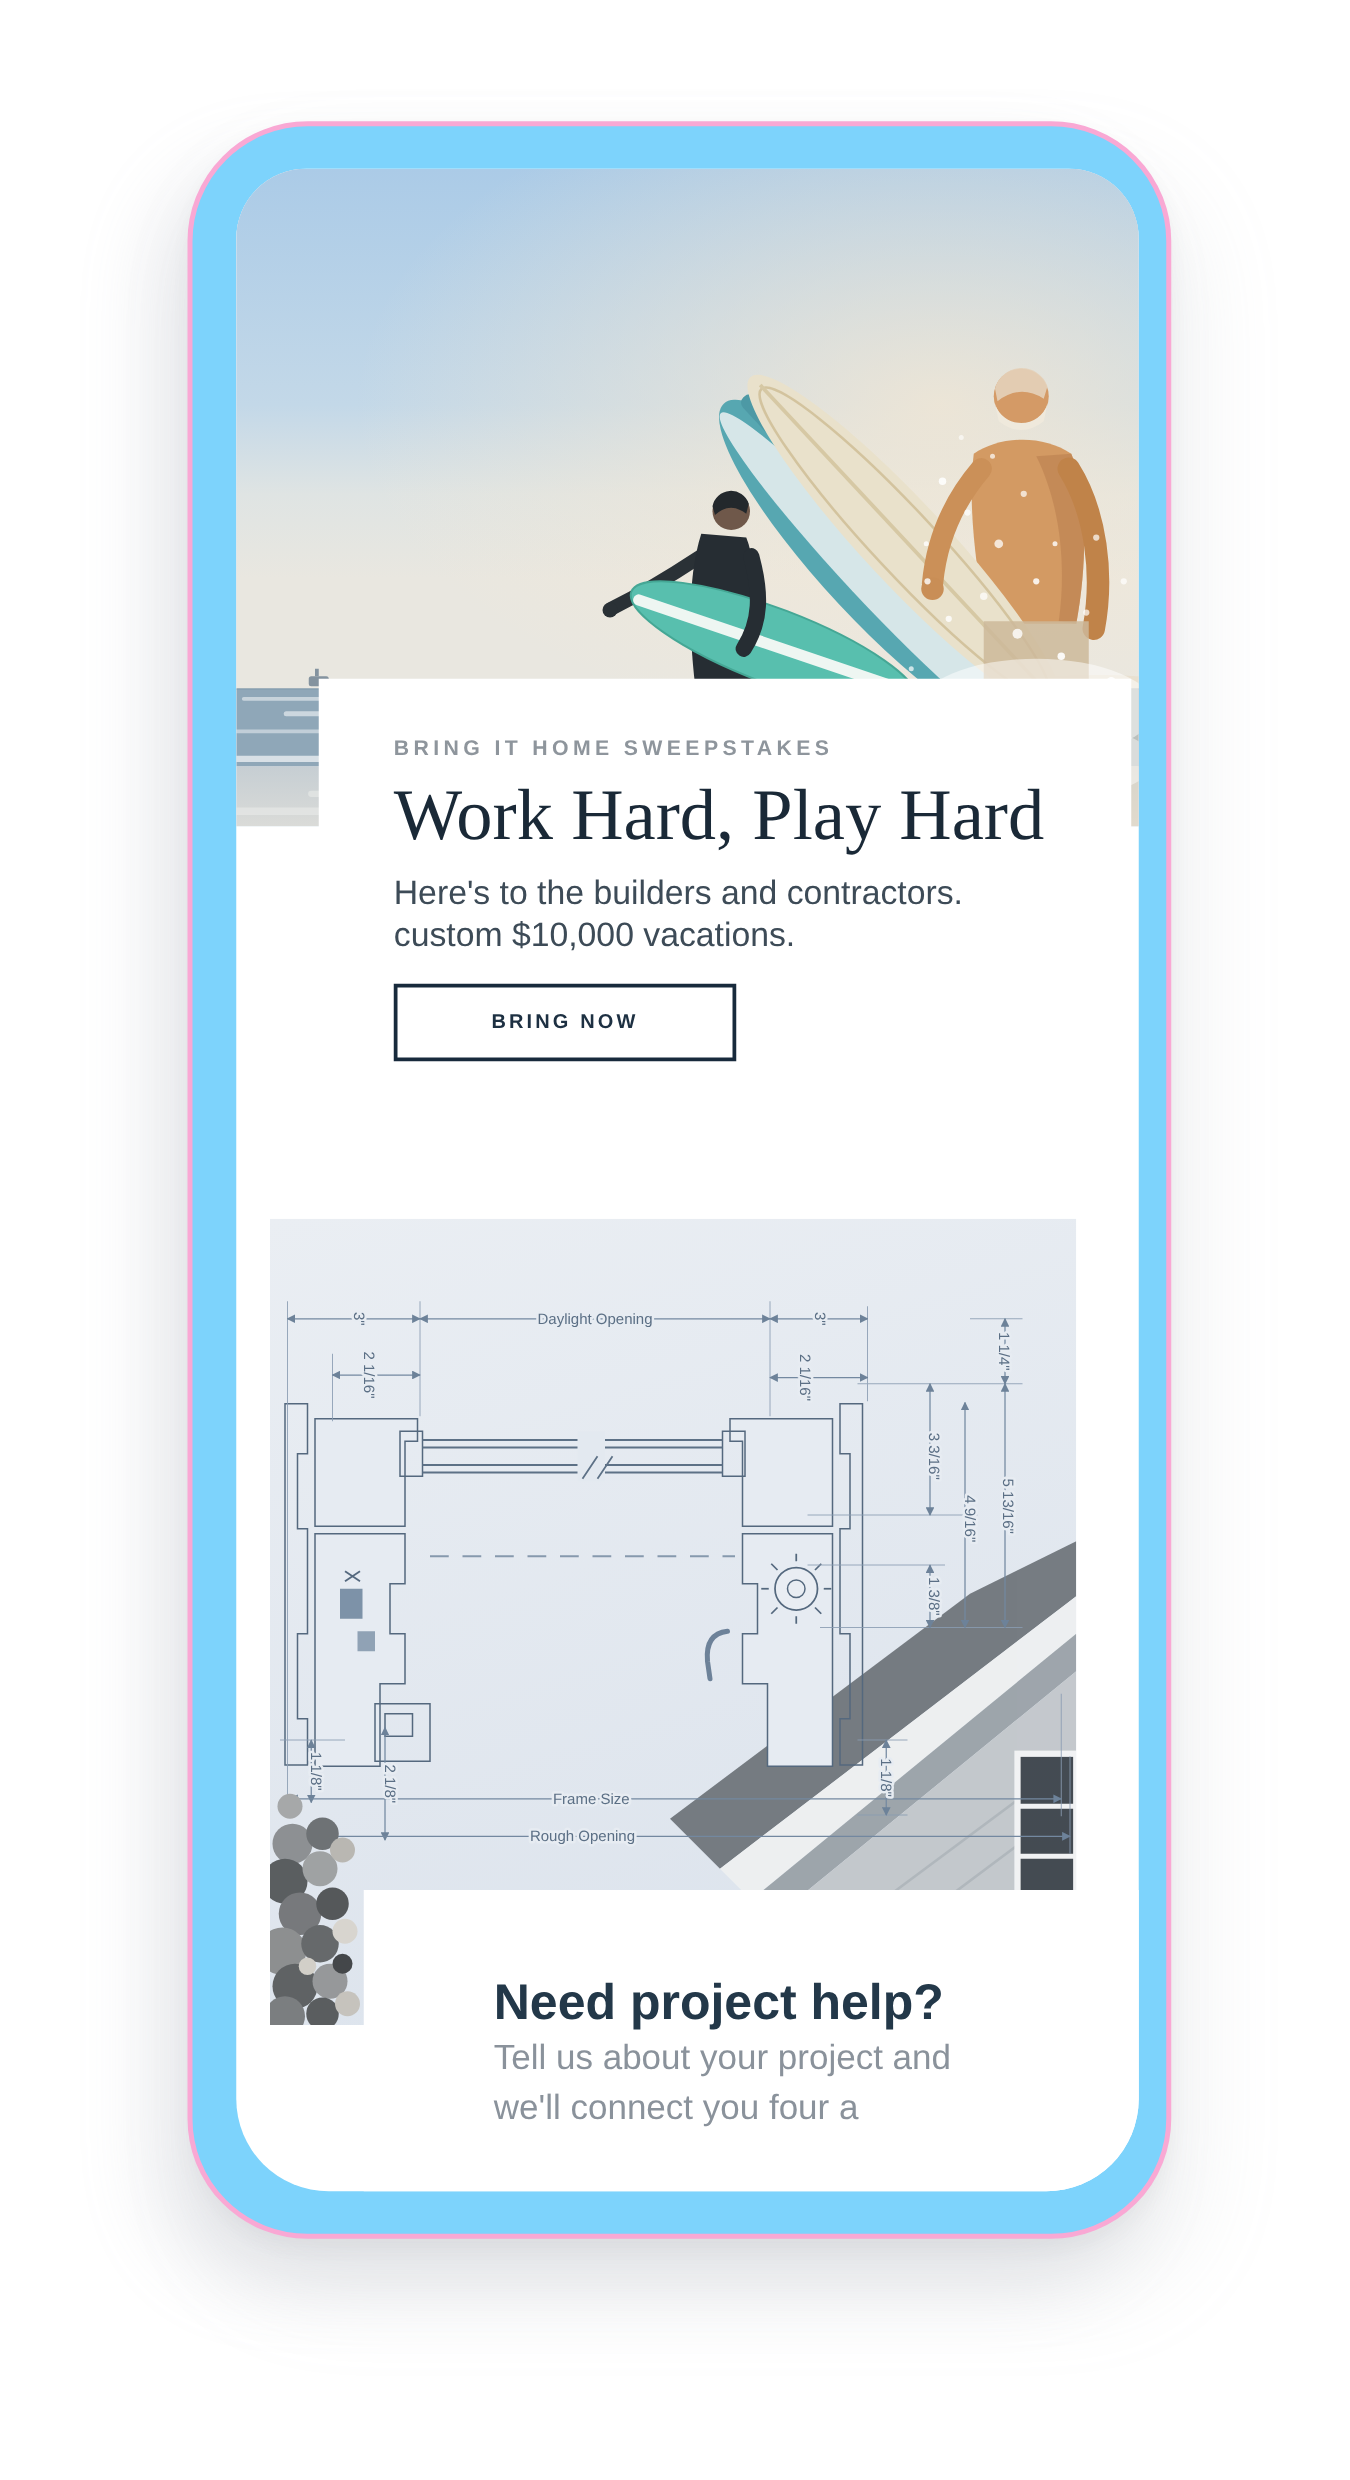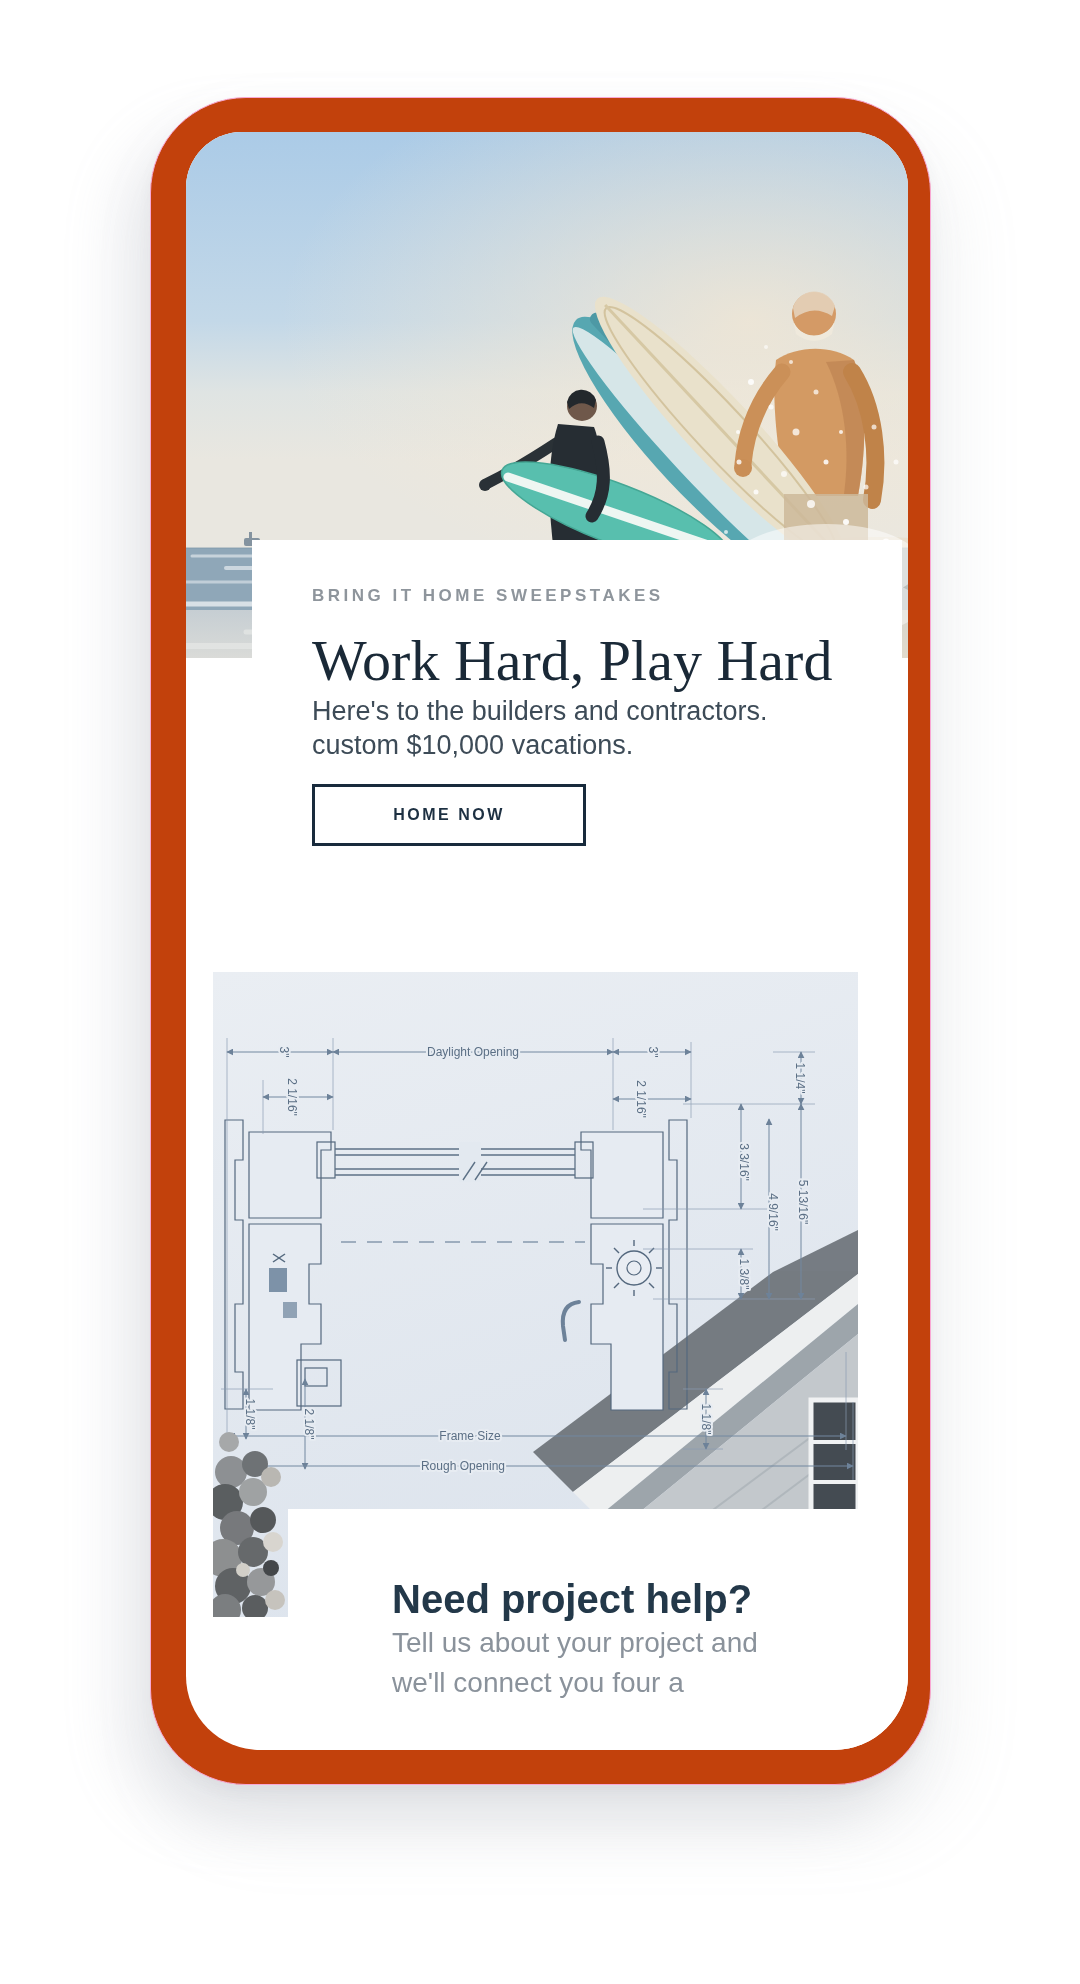--- a/index.html
+++ b/index.html
@@ -2,38 +2,38 @@
 <html style="--accent: #1a2937; --eyebrow: #8e959c; --body: #3d4b57; --muted: #8a929b;"><head>
 <meta charset="utf-8">
 <style>
   html,body{margin:0;padding:0}
   body{
     width:1080px;height:1984px;background:#ffffff;position:relative;overflow:hidden;
     font-family:"Liberation Sans","DejaVu Sans",sans-serif;
     -webkit-font-smoothing:antialiased;
   }
   .phone{
-    position:absolute;left:150px;top:97px;width:779px;height:1686px;background:#c2410c;
-    border-radius:96px;border:1px solid #f9a8d4;
+    position:absolute;left:150px;top:97px;width:779px;height:1686px;background:#7dd3fc;
+    border-radius:96px;border:4px solid #f9a8d4;
     box-shadow:-28px 34px 60px rgba(150,156,168,.20),18px 42px 72px rgba(160,165,175,.15),0 8px 16px rgba(0,0,0,.035);
   }
   .screen{
     position:absolute;left:35px;top:34px;width:722px;height:1618px;background:#fff;
     border-radius:56px 56px 74px 74px;overflow:hidden;
   }
   .hero{position:relative;width:722px;height:526px;background:#cfdde8}
   .hero svg{display:block}
   .card1{
     position:absolute;left:66px;top:408px;width:590px;background:#fff;
     padding:46px 0 0 60px;z-index:2;
   }
   .eyebrow{font-size:17px;font-weight:700;letter-spacing:3.5px;color:var(--eyebrow,#8e959c)}
   .title{
     font-family:"Liberation Serif","DejaVu Serif",serif;font-size:58px;line-height:62px;
-    color:var(--accent,#1a2937);margin-top:24px;
+    color:var(--accent,#1a2937);margin-top:12px;
   }
   .body1{
     position:relative;z-index:2;margin:36px 0 0 126px;width:520px;background:#fff;
     font-size:27px;line-height:34px;color:var(--body,#3d4b57);
   }
   .btn{
     position:relative;z-index:2;margin:22px 0 0 126px;width:268px;height:56px;background:#fff;
     border:3px solid #182a3c;display:flex;align-items:center;justify-content:center;
     font-size:16px;font-weight:700;letter-spacing:2.5px;color:#1d3042;cursor:pointer;
   }
@@ -183,21 +183,21 @@
         <div class="eyebrow">BRING IT HOME SWEEPSTAKES</div>
         <div class="title">Work Hard, Play Hard</div>
       </div>
     </div>
 
     <div class="body1">
       <div>Here's to the builders and contractors.</div>
       <div>custom $10,000 vacations.</div>
     </div>
 
-    <div class="btn">HOME NOW</div>
+    <div class="btn">BRING NOW</div>
 
     <div class="diagram">
       <svg id="diagram-svg" width="645" height="645" viewBox="0 0 645 645">
         <defs>
           <linearGradient id="bpG" x1="0" y1="0" x2=".3" y2="1">
             <stop offset="0" stop-color="#eaeef3"></stop>
             <stop offset="1" stop-color="#dde4ed"></stop>
           </linearGradient>
           <pattern id="hatch" width="7" height="7" patternUnits="userSpaceOnUse" patternTransform="rotate(45)">
             <line x1="0" y1="0" x2="0" y2="7" stroke="#9fb1c4" stroke-width="1.3"></line>

